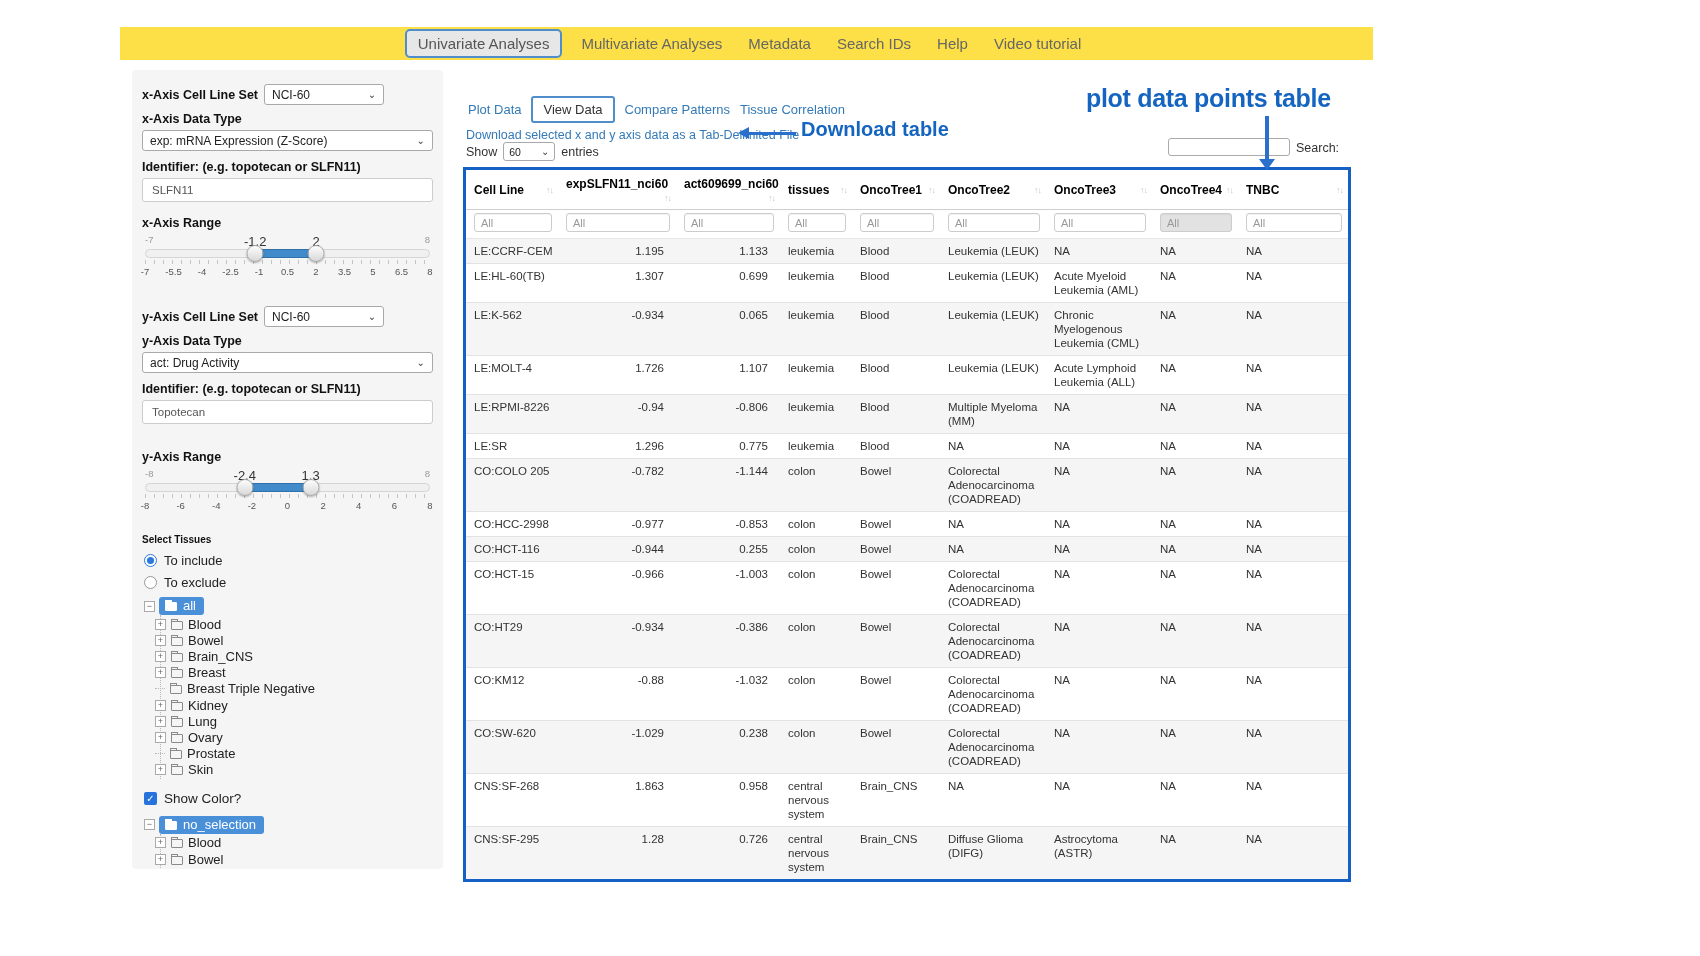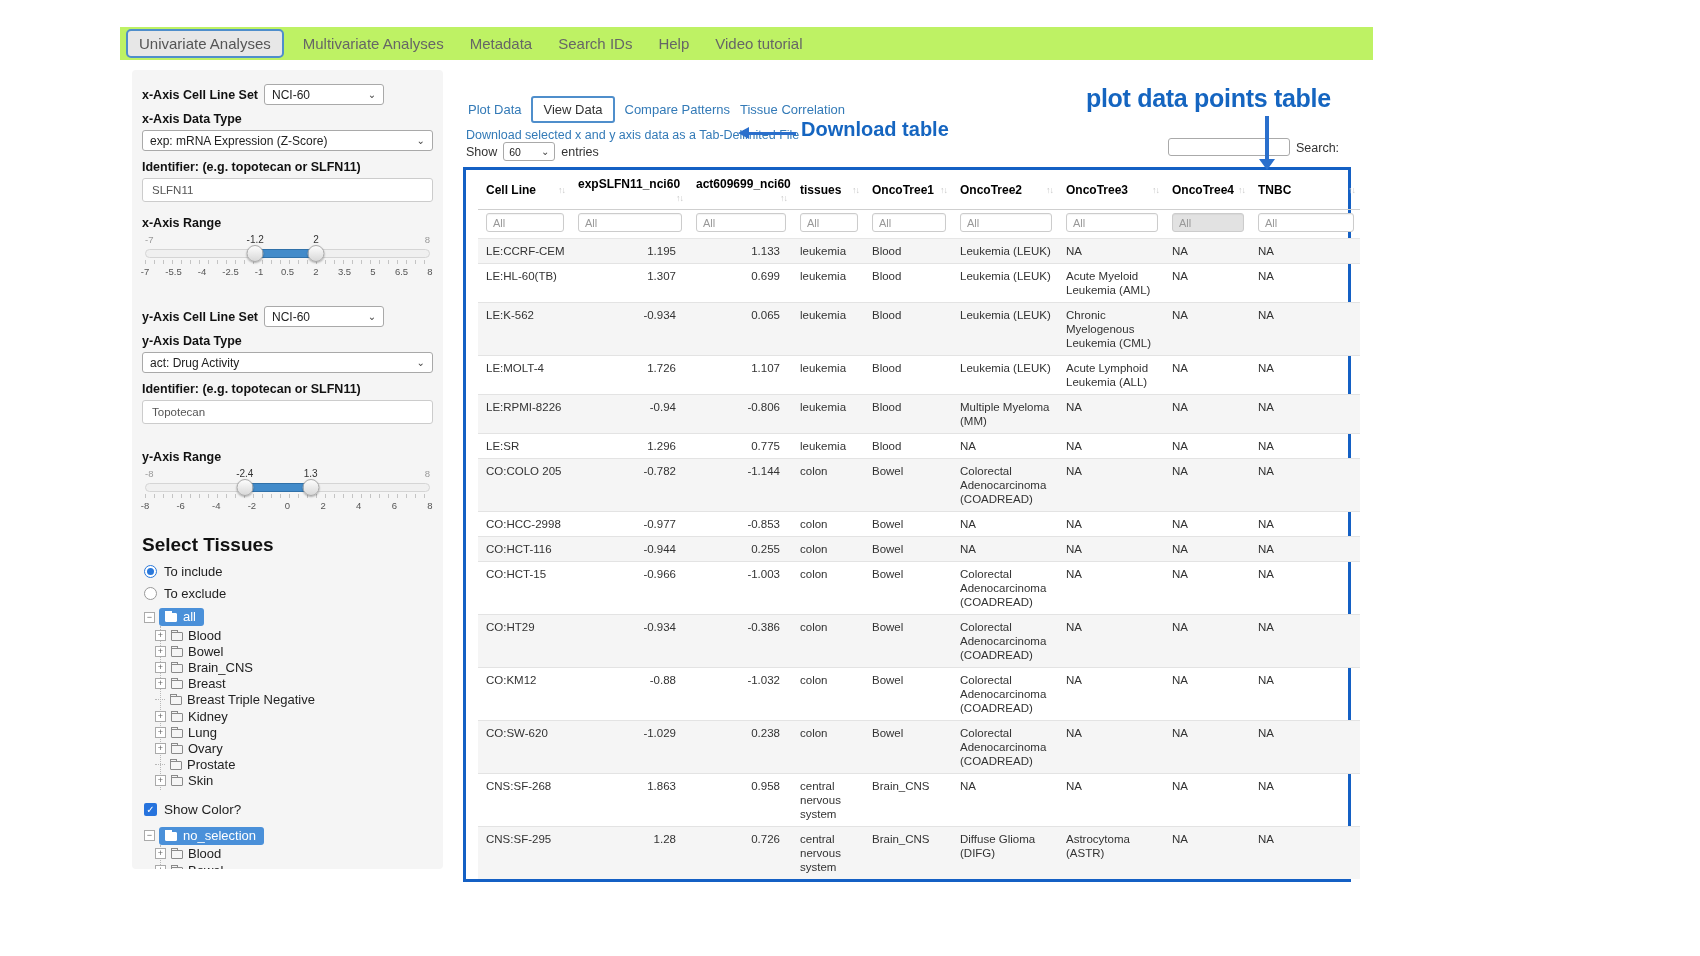--- a/index.html
+++ b/index.html
@@ -5,21 +5,21 @@
   * { box-sizing: border-box; }
   html,body { margin:0; padding:0; background:#fff; }
   .page {
     position:relative; width:1700px; height:956px; overflow:hidden;
     font-family:"Liberation Sans", sans-serif; color:#222; background:#fff;
   }
 
   
   .topnav {
     position:absolute; left:120px; top:27px; width:1253px; height:33px;
-    background:#bef264; display:flex; align-items:center; font-size:15px; color:#666;
+    background:#fde047; display:flex; align-items:center; font-size:15px; color:#666;justify-content:center;
   }
   .nav-item { padding:6px 13px; cursor:default; white-space:nowrap; }
   .nav-item.active {
     background:#e7e7e7; border:2px solid #4f8ecb; border-radius:5px;
     padding:4px 11px; margin:0 6px 0 6px; color:#555;
   }
 
   
   .sidebar {
     position:absolute; left:132px; top:70px; width:311px; height:799px;
@@ -38,39 +38,39 @@
   .sel.full  { width:100%; margin-bottom:2px; }
   .txt {
     width:100%; height:24px; border:1px solid #ccc; border-radius:3px; background:#fff;
     display:flex; align-items:center; padding:0 9px; font-size:11.5px; color:#555;
   }
 
   
   .slider { position:relative; height:50px; margin:2px 3px 8px 3px; }
   .irs-min,.irs-max { position:absolute; top:0; font-size:9.5px; color:#999; }
   .irs-max { right:0; }
-  .irs-from,.irs-to { position:absolute; top:0; font-size:10px; color:#333; transform:translateX(-50%); }
+  .irs-from,.irs-to { position:absolute; top:0; font-size:13px; color:#333; transform:translateX(-50%); }
   .irs-line {
     position:absolute; top:15px; left:0; right:0; height:9px;
     background:#f0f0f0; border:1px solid #d5d5d5; border-radius:5px;
   }
   .irs-bar { position:absolute; top:15px; height:9px; background:#428bca; border-top:1px solid #3071a9; border-bottom:1px solid #3071a9; }
   .irs-handle {
     position:absolute; top:11px; width:17px; height:17px; border-radius:50%;
     background:linear-gradient(#fdfdfd,#d8d8d8); border:1px solid #a9a9a9;
     box-shadow:0 1px 2px rgba(0,0,0,.3); transform:translateX(-50%); z-index:2;
   }
   .irs-grid {
     position:absolute; left:0; right:0; top:26px; height:4px;
     background:repeating-linear-gradient(to right,#c4c4c4 0 1px,transparent 1px 9px);
   }
   .tick-label { position:absolute; top:32px; font-size:9.5px; color:#555; transform:translateX(-50%); white-space:nowrap; }
 
   
-  .sec-title { font-weight:bold; font-size:19px; margin:16px 0 8px 0; color:#111; }
+  .sec-title { font-weight:bold; font-size:10px; margin:16px 0 8px 0; color:#111; }
   .radio-row { display:flex; align-items:center; gap:7px; margin:4px 0 7px 2px; font-size:13px; color:#222; }
   .radio { width:13px; height:13px; border-radius:50%; border:1px solid #999; background:#fff; position:relative; flex:none; }
   .radio.sel-on { border-color:#2a78da; }
   .radio.sel-on::after { content:''; position:absolute; inset:2px; border-radius:50%; background:#2a78da; }
 
   .tree { margin:6px 0 2px 2px; font-size:13px; }
   .tree-root-row { display:flex; align-items:center; gap:4px; }
   .box-ico {
     width:11px; height:11px; border:1px solid #aaa; background:#fff; flex:none;
     font-size:9px; line-height:9px; text-align:center; color:#666;
@@ -110,21 +110,21 @@
   .ann-download { left:801px; top:118px; font-size:20px; }
   .arrow-v-line { position:absolute; left:1265px; top:116px; width:4px; height:45px; background:#2a6fcc; z-index:5; }
   .arrow-v-head { position:absolute; left:1259px; top:159px; width:0; height:0; z-index:5;
     border-left:8px solid transparent; border-right:8px solid transparent; border-top:11px solid #2a6fcc; }
   .arrow-h-line { position:absolute; left:748px; top:132px; width:48px; height:3px; background:#2a6fcc; }
   .arrow-h-head { position:absolute; left:738px; top:127px; width:0; height:0;
     border-top:6px solid transparent; border-bottom:6px solid transparent; border-right:11px solid #2a6fcc; }
 
   
   .table-wrap { position:absolute; left:463px; top:167px; width:888px; border:3px solid #1460c4; background:#fff; }
-  table.dt { width:100%; border-collapse:collapse; table-layout:fixed; font-size:11.5px; color:#333;margin-left:12px; }
+  table.dt { width:100%; border-collapse:collapse; table-layout:fixed; font-size:11.5px; color:#333; }
   .dt col:nth-child(1){width:92px} .dt col:nth-child(2){width:118px} .dt col:nth-child(3){width:104px}
   .dt col:nth-child(4){width:72px} .dt col:nth-child(5){width:88px}  .dt col:nth-child(6){width:106px}
   .dt col:nth-child(7){width:106px}.dt col:nth-child(8){width:86px}
   .dt th {
     text-align:left; font-weight:bold; font-size:12px; color:#000;
     padding:7px 5px 6px 8px; border-bottom:1px solid #cfcfcf; white-space:nowrap; overflow:hidden;
   }
   .sort-ico { float:right; color:#c9c9c9; font-size:9px; letter-spacing:-1px; margin-top:2px; }
   .dt .filter-cell { padding:3px 6px 6px 8px; border-bottom:1px solid #e6e6e6; }
   .filter-input {

